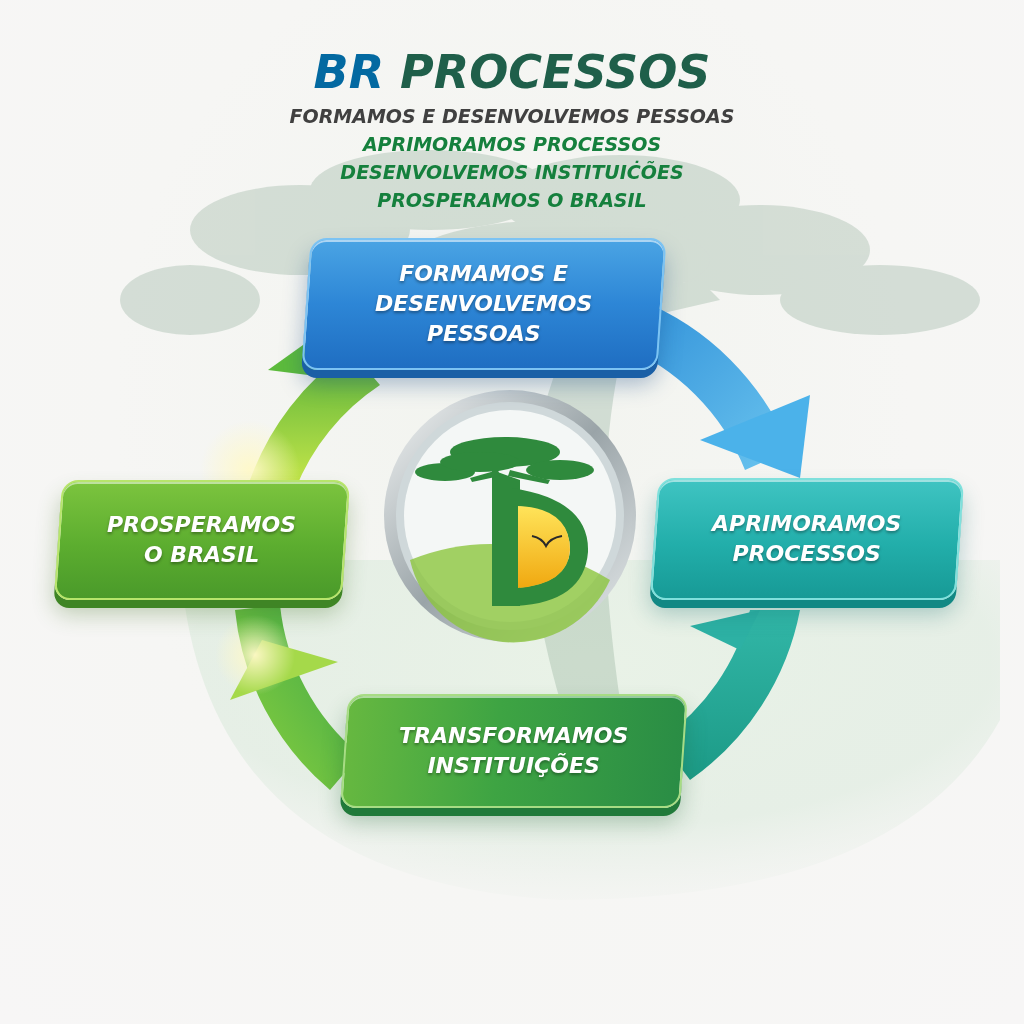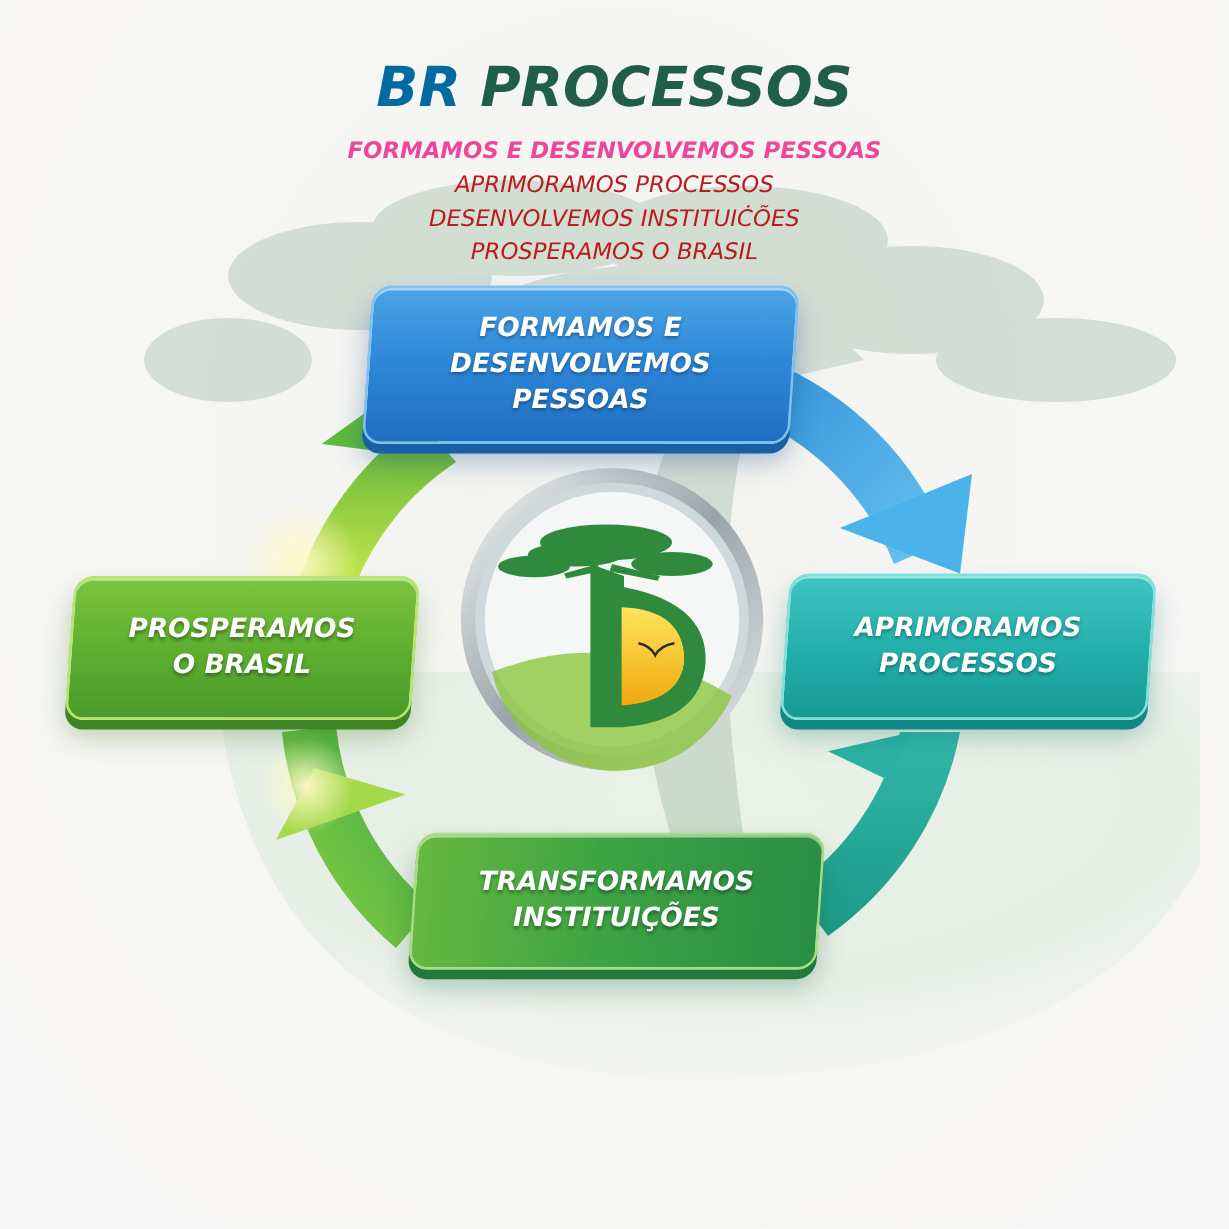--- a/index.html
+++ b/index.html
@@ -15,22 +15,22 @@
     .header { position: absolute; left: 0; top: 44px; width: 1024px; text-align: center; }
     .title {
       font-family: "DejaVu Sans", sans-serif;
       font-weight: bold; font-style: italic;
       font-size: 46px; letter-spacing: 0px;
       color: #1f5f4a;
       line-height: 56px;
     }
     .title .br { color: #0369a1; }
     .tagline { font-style: italic; font-weight: bold; font-size: 19px; line-height: 28px; }
-    .tagline.first { color: #ec4899; margin-top: 12px; }
-    .tagline.rest { color: #b91c1c; font-weight: normal; }
+    .tagline.first { color: #404040; margin-top: 2px; }
+    .tagline.rest { color: #15803d; font-weight: bold; }
 
     .box {
       position: absolute;
       border-radius: 16px;
       display: flex; align-items: center; justify-content: center;
       text-align: center;
       color: #fff;
       font-weight: bold; font-style: italic;
       font-size: 22px; line-height: 30px;
       text-shadow: 0 2px 3px rgba(0,0,0,0.35);

